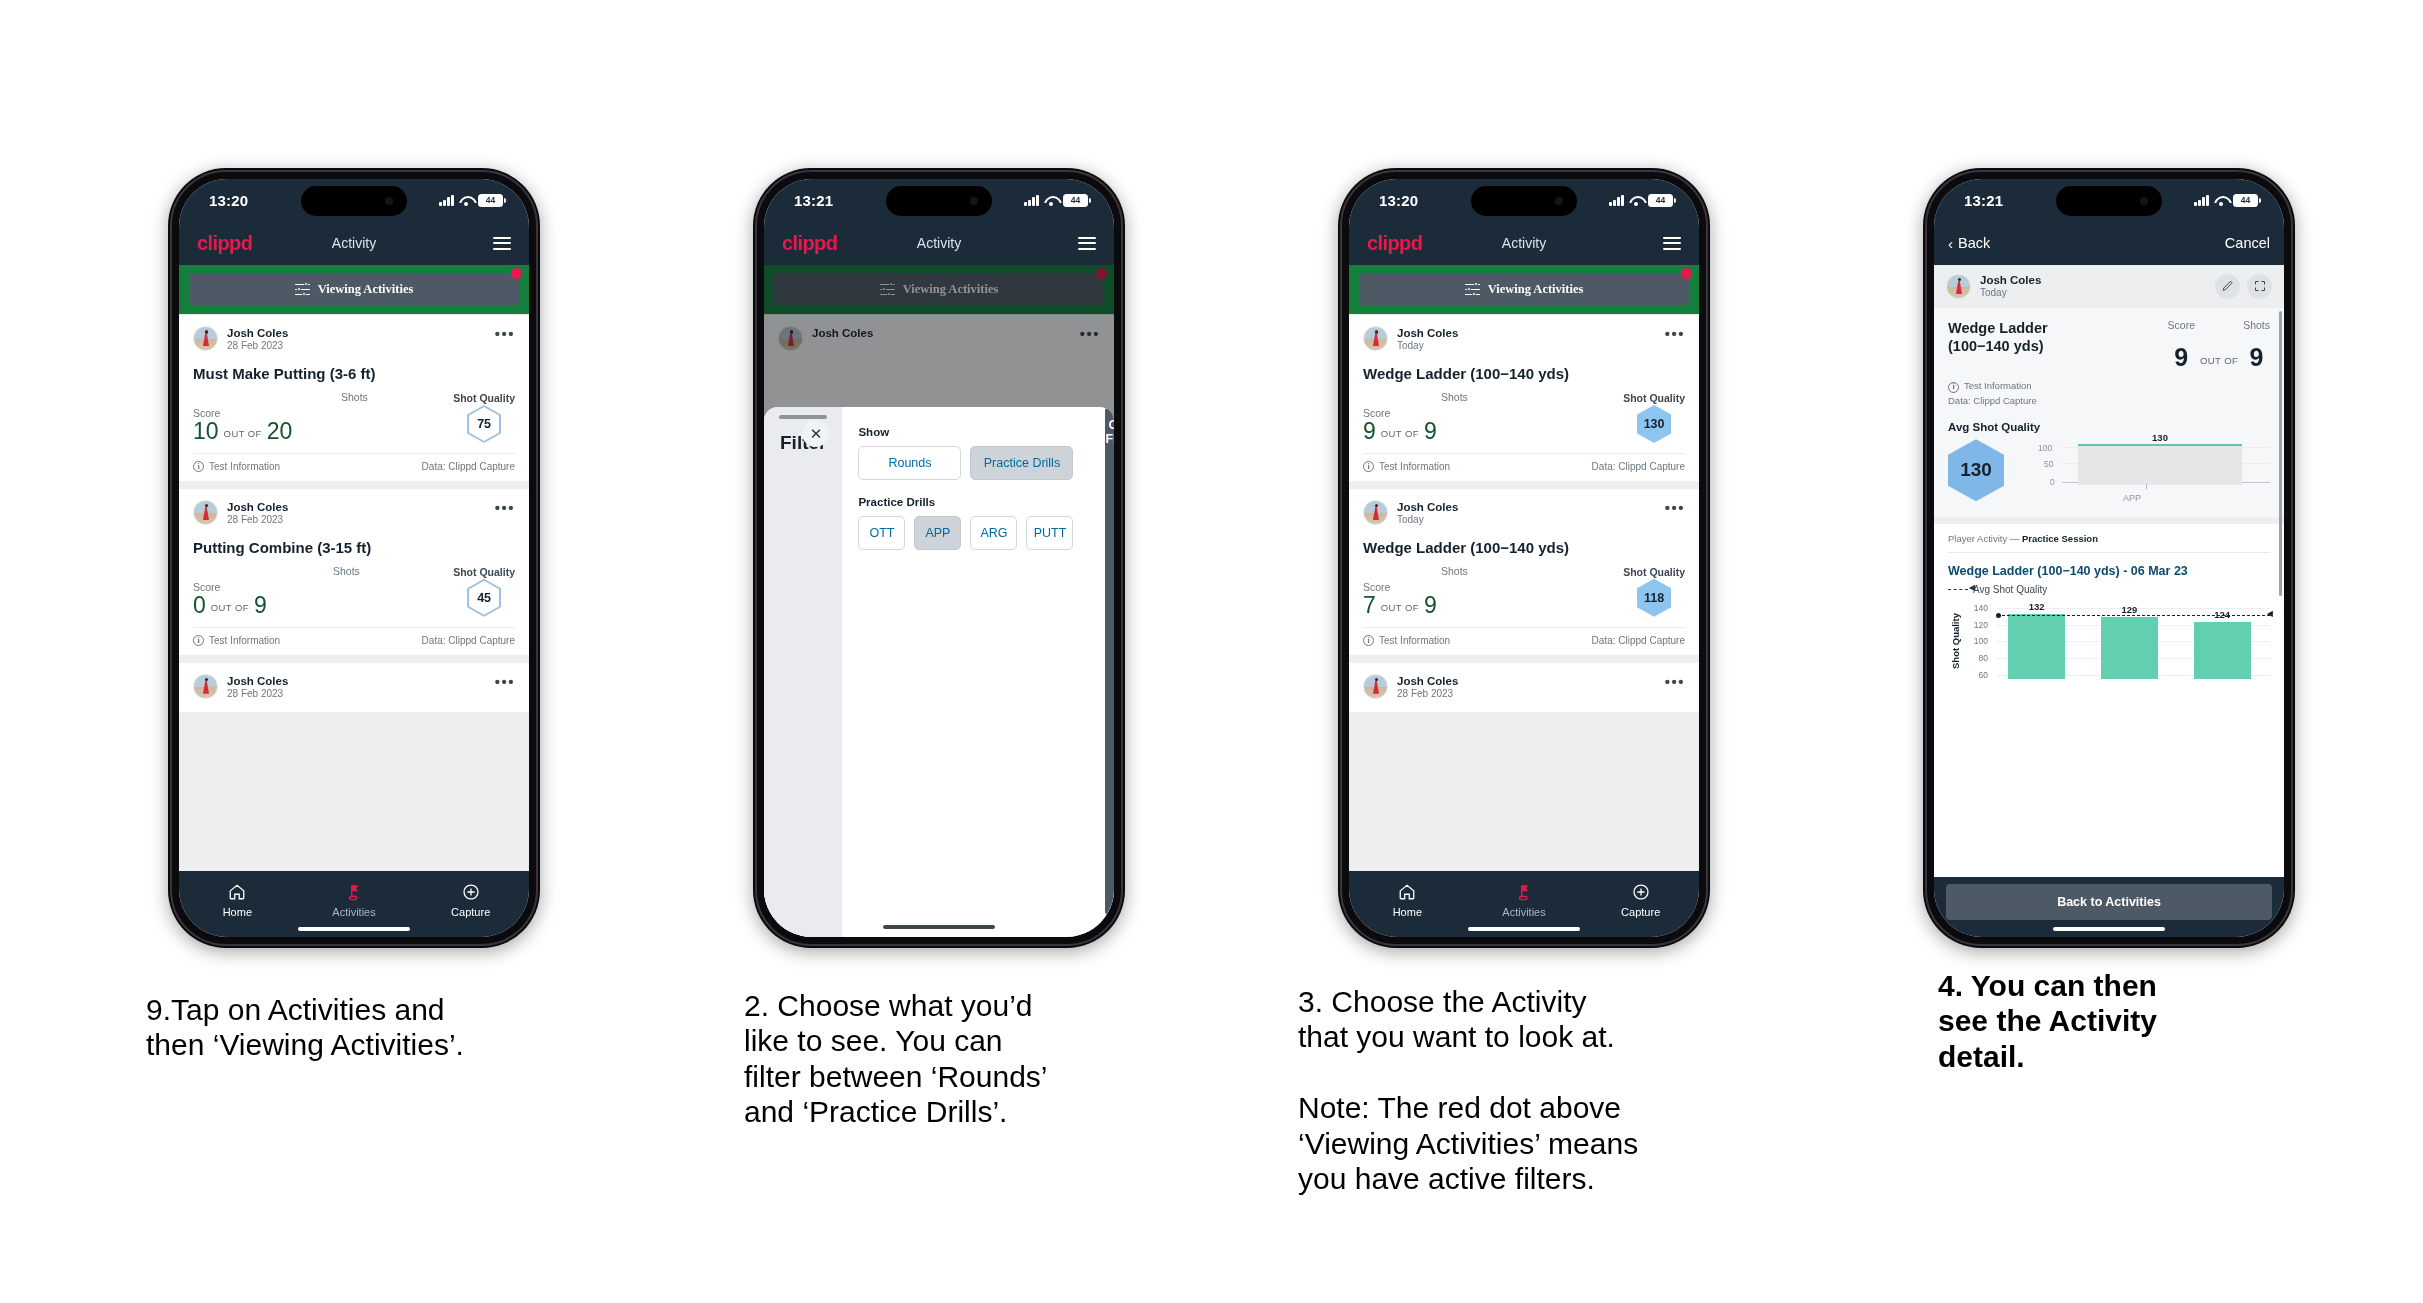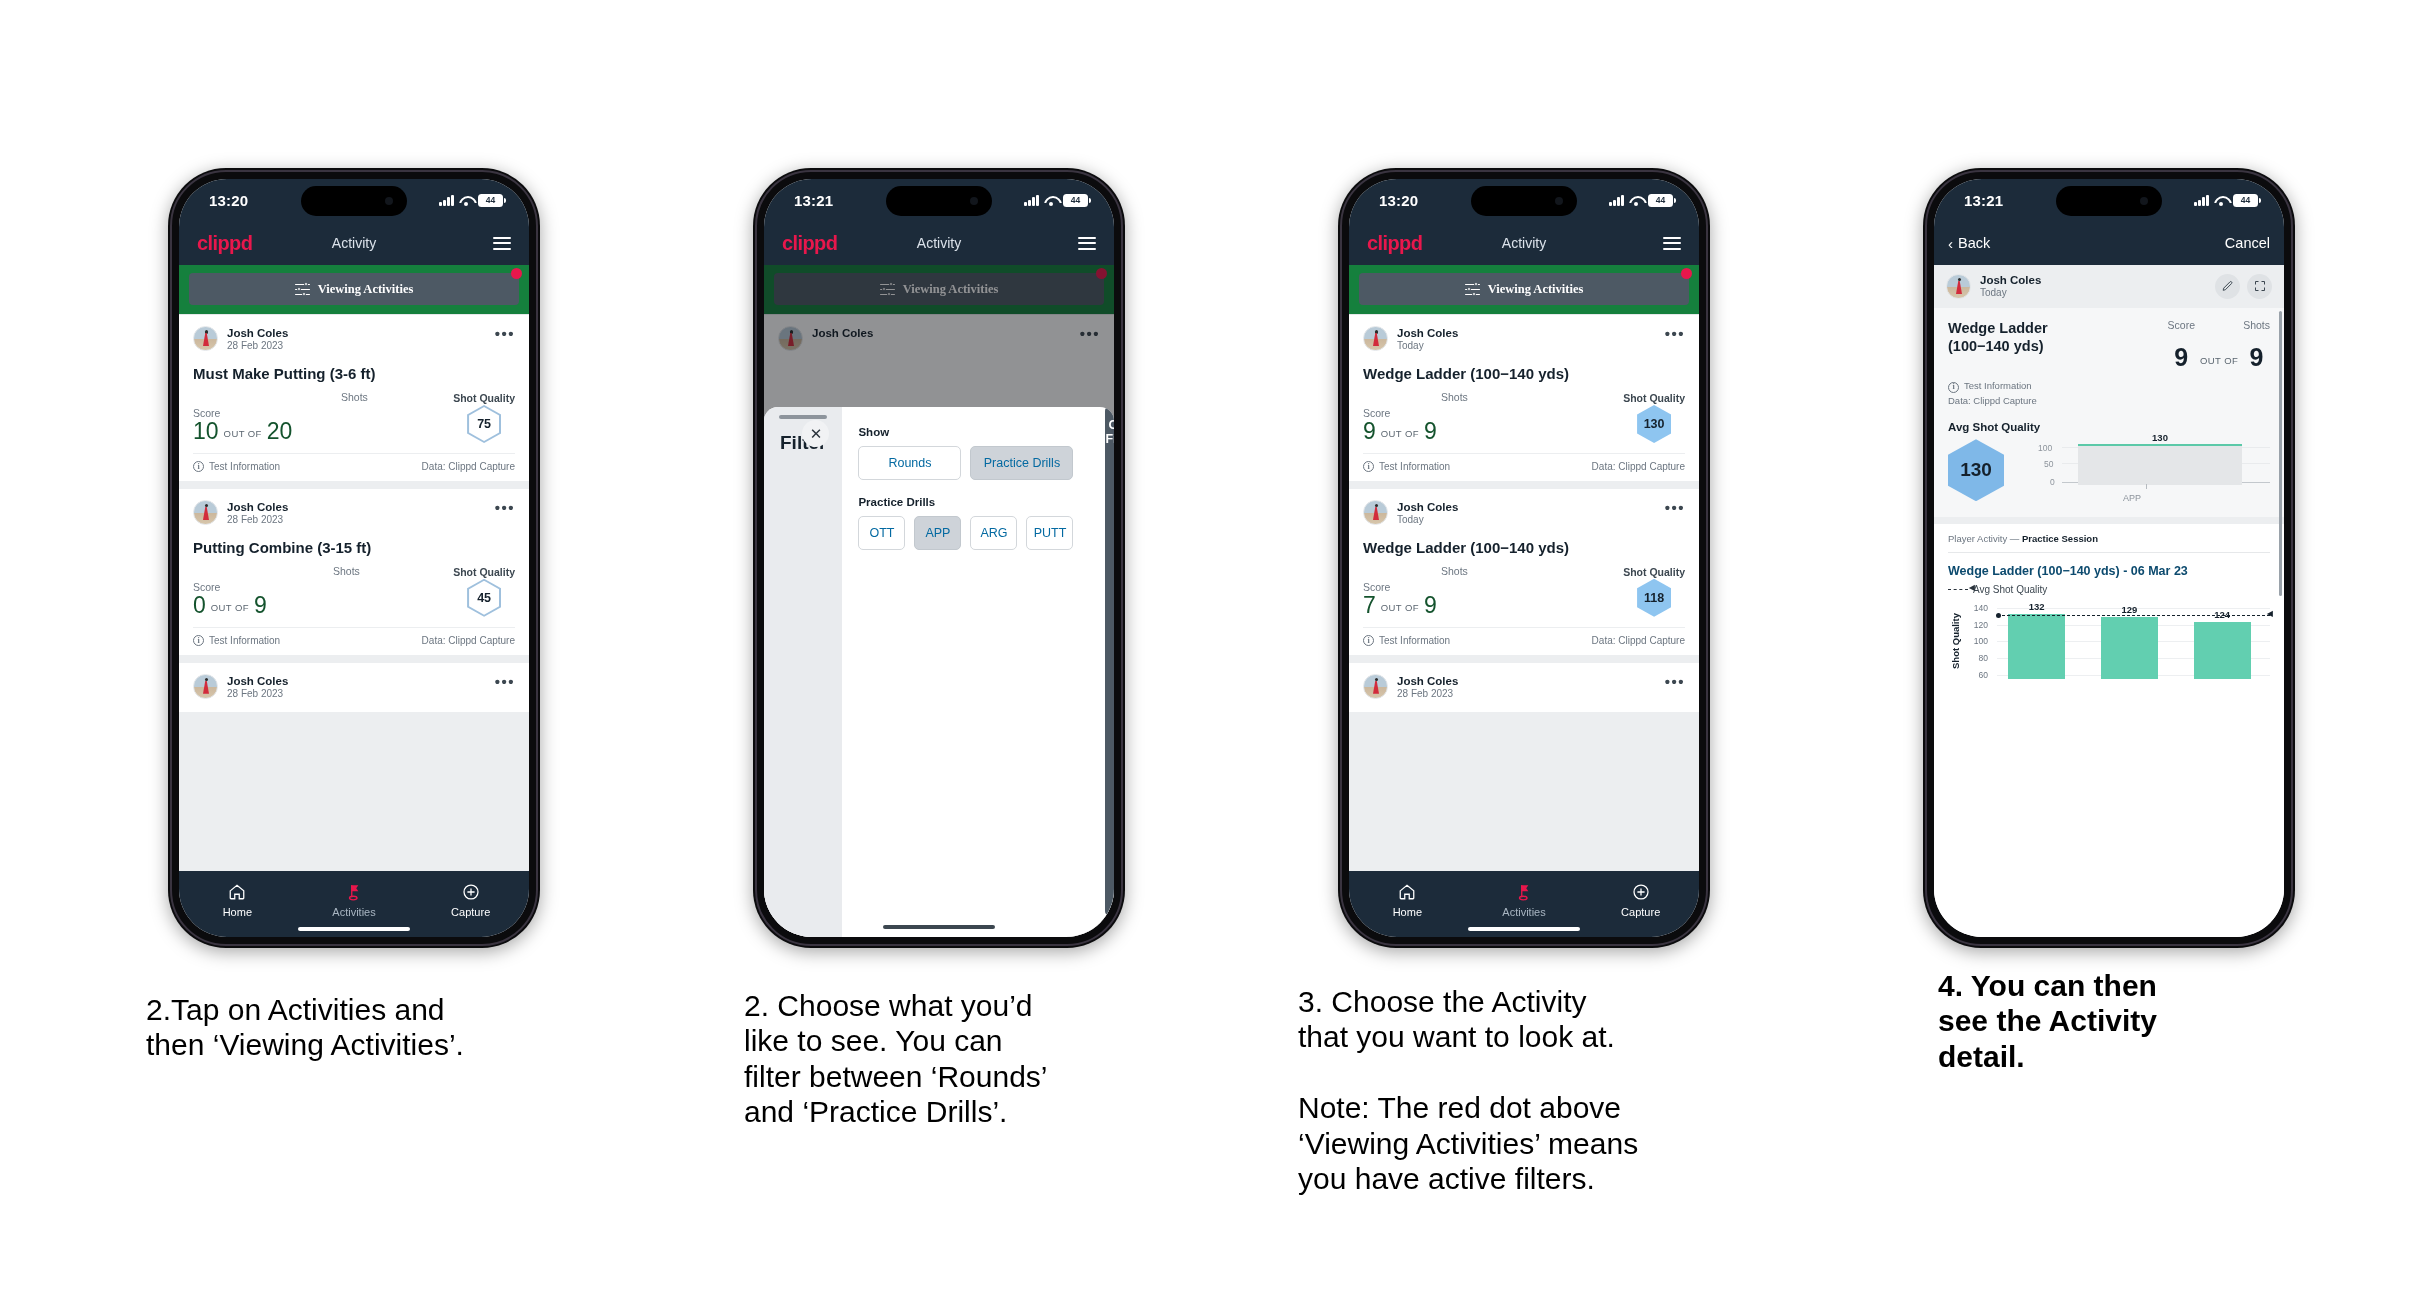--- a/index.html
+++ b/index.html
@@ -865,25 +865,29 @@
                 <span class="bv">124</span>
               </div>
               <div class="avgline" style="top:15%;"></div>
             </div>
           </div>
         </div>
 
         <span class="scrollthumb"></span>
       </div>
 
+      <div class="det-btnwrap">
+        <div class="det-btn">Back to Activities</div>
+        <div class="homebar"></div>
+      </div>
 
     </div>
   </div>
 
-  <div class="caption" style="left:146px; top:992px; width:540px;">2.Tap on Activities and
+  <div class="caption" style="left:146px; top:992px; width:540px;">9.Tap on Activities and
 then ‘Viewing Activities’.</div>
   <div class="caption" style="left:744px; top:988px; width:500px;">2. Choose what you’d
 like to see. You can
 filter between ‘Rounds’
 and ‘Practice Drills’.</div>
   <div class="caption" style="left:1298px; top:984px; width:560px;">3. Choose the Activity
 that you want to look at.
 
 Note: The red dot above
 ‘Viewing Activities’ means

